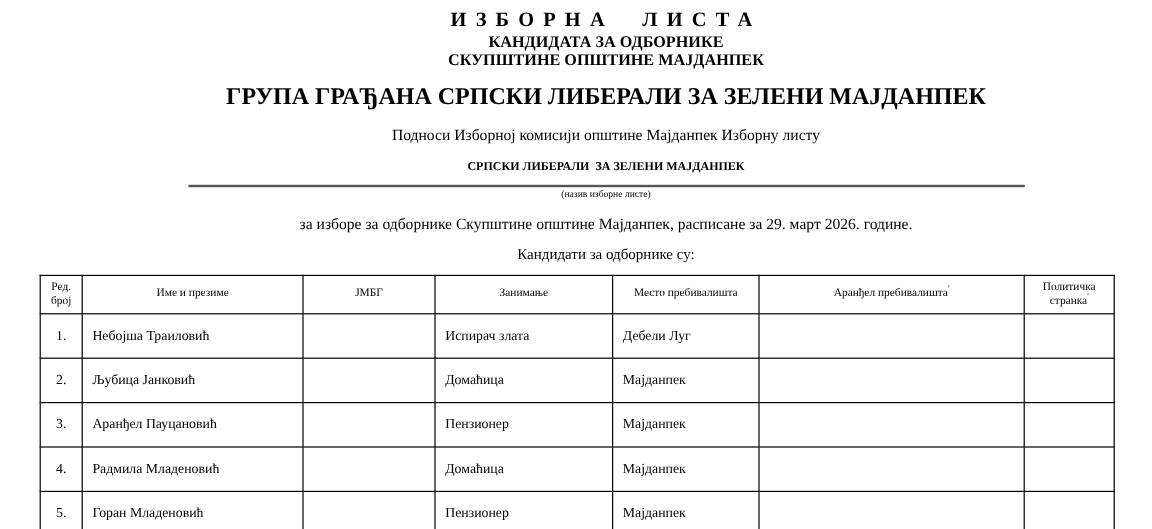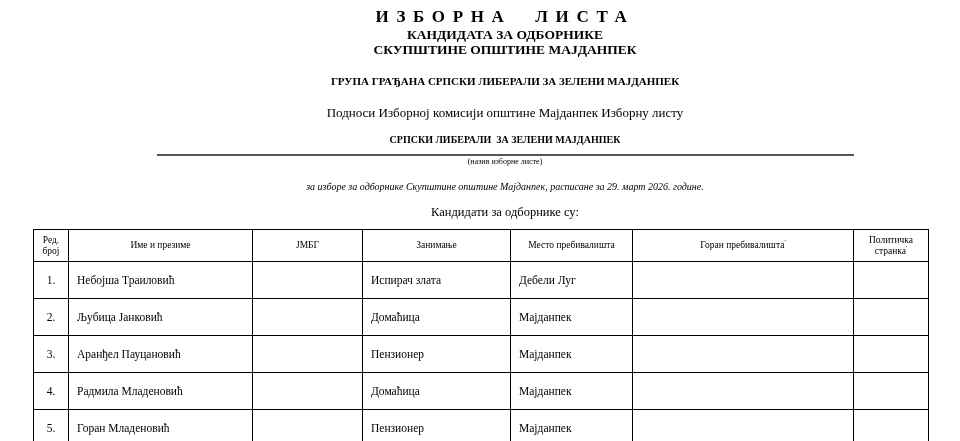--- a/index.html
+++ b/index.html
@@ -17,29 +17,29 @@
 
   .title {
     padding-top: 7px;
     font-weight: bold;
     font-size: 17px;
     letter-spacing: 0.45em;
     word-spacing: 0.7em;
     line-height: 20px;
   }
   .subtitle { font-weight: bold; font-size: 13.5px; line-height: 15px; }
-  .group-line { margin-top: 16px; font-weight: bold; font-size: 11px; line-height: 17px; }
+  .group-line { margin-top: 16px; font-weight: bold; font-size: 20px; line-height: 17px; }
 
   .rule-block { width: 697px; margin: 0 auto; }
   .rule { border: none; border-top: 2px solid #555555; margin: 5px 0 1px 0; height: 0; }
   .caption { font-size: 8px; line-height: 9px; color: #000; }
 
   .submission-line { margin-top: 15px; font-size: 13px; line-height: 15px; }
   .list-name { margin-top: 11px; font-weight: bold; font-size: 10px; line-height: 18px; white-space: pre-wrap; }
-  .election-line { margin-top: 13px; font-size: 10px; line-height: 15px; font-style: italic; }
+  .election-line { margin-top: 13px; font-size: 13px; line-height: 15px; }
   .intro-line { margin-top: 11px; font-size: 12.5px; line-height: 15px; }
 
   table.candidates {
     border-collapse: collapse;
     table-layout: fixed;
     width: 895px;
     margin: 9px 0 0 33px;
   }
   .candidates th, .candidates td {
     border: 1px solid #000000;
@@ -100,21 +100,21 @@
         <col style="width:221px">
       <col style="width:75px">
     </colgroup>
     <thead>
       <tr>
         <th><span>Ред. број</span><sup></sup></th>
         <th><span>Име и презиме</span><sup></sup></th>
         <th><span>ЈМБГ</span><sup></sup></th>
         <th><span>Занимање</span><sup></sup></th>
         <th><span>Место пребивалишта</span><sup></sup></th>
-        <th><span>Горан пребивалишта</span><sup>'</sup></th>
+        <th><span>Аранђел пребивалишта</span><sup>'</sup></th>
         <th><span>Политичка странка</span><sup>'</sup></th>
       </tr>
     </thead>
     <tbody>
       <tr>
         <td class="num">1.</td>
         <td>Небојша Траиловић</td>
         <td></td>
         <td>Испирач злата</td>
         <td>Дебели Луг</td>

